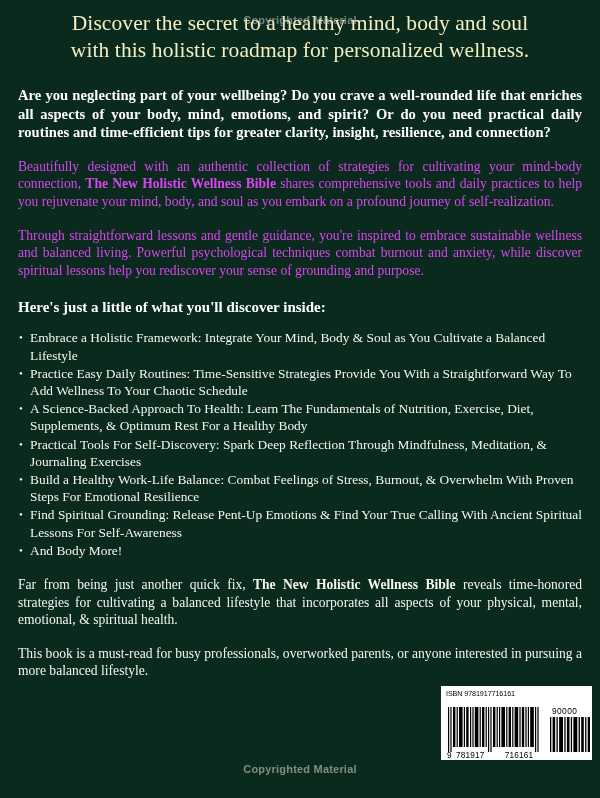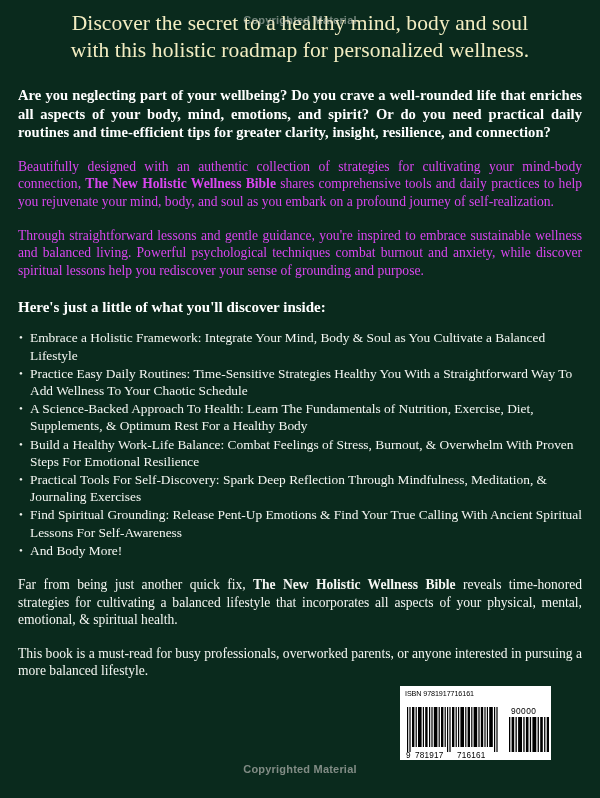--- a/index.html
+++ b/index.html
@@ -100,21 +100,21 @@
     margin: 16px 0 0 0;
     font-size: 13.6px;
     line-height: 17.6px;
     text-align: justify;
     color: #f4f6f2;
   }
 
   
   .barcode-panel {
     position: absolute;
-    left: 400px;
+    left: 441px;
     top: 686px;
     width: 151px;
     height: 74px;
     background: #ffffff;
     box-sizing: border-box;
     padding: 3px 7px 2px 5px;
     overflow: hidden;
   }
   .isbn-text {
     font-family: "Liberation Sans", "DejaVu Sans", sans-serif;
@@ -159,21 +159,21 @@
     width: 100px;
     font-family: "Liberation Sans", "DejaVu Sans", sans-serif;
     font-size: 8.2px;
     color: #000;
     letter-spacing: 0.2px;
     white-space: nowrap;
   }
   .bc-digits span { display: inline-block; }
   .d1 { width: 9px; }
   .d2 { width: 42px; }
-  .d3 { width: 42px; text-align: left; }
+  .d3 { width: 42px; text-align: center; }
 
   
   .watermark {
     position: absolute;
     font-family: "Liberation Sans", "DejaVu Sans", sans-serif;
     font-weight: bold;
     font-size: 11px;
     color: rgba(190, 196, 190, 0.62);
     letter-spacing: 0.2px;
     white-space: nowrap;
@@ -207,24 +207,24 @@
     <span>Beautifully designed with an authentic collection of strategies for cultivating your mind-body connection, </span><b>The New Holistic Wellness Bible</b><span> shares comprehensive tools and daily practices to help you rejuvenate your mind, body, and soul as you embark on a profound journey of self-realization.</span>
   </p>
 
   <p class="para">Through straightforward lessons and gentle guidance, you're inspired to embrace sustainable wellness and balanced living. Powerful psychological techniques combat burnout and anxiety, while discover spiritual lessons help you rediscover your sense of grounding and purpose.</p>
 
 
   <h2 class="section-head">Here's just a little of what you'll discover inside:</h2>
 
   <ul class="bullets">
     <li>Embrace a Holistic Framework: Integrate Your Mind, Body &amp; Soul as You Cultivate a Balanced Lifestyle</li>
-    <li>Practice Easy Daily Routines: Time-Sensitive Strategies Healthy You With a Straightforward Way To Add Wellness To Your Chaotic Schedule</li>
+    <li>Practice Easy Daily Routines: Time-Sensitive Strategies Provide You With a Straightforward Way To Add Wellness To Your Chaotic Schedule</li>
     <li>A Science-Backed Approach To Health: Learn The Fundamentals of Nutrition, Exercise, Diet, Supplements, &amp; Optimum Rest For a Healthy Body</li>
+    <li>Practical Tools For Self-Discovery: Spark Deep Reflection Through Mindfulness, Meditation, &amp; Journaling Exercises</li>
     <li>Build a Healthy Work-Life Balance: Combat Feelings of Stress, Burnout, &amp; Overwhelm With Proven Steps For Emotional Resilience</li>
-    <li>Practical Tools For Self-Discovery: Spark Deep Reflection Through Mindfulness, Meditation, &amp; Journaling Exercises</li>
     <li>Find Spiritual Grounding: Release Pent-Up Emotions &amp; Find Your True Calling With Ancient Spiritual Lessons For Self-Awareness</li>
     <li>And Body More!</li>
   </ul>
 
   <p class="closing">
     <span>Far from being just another quick fix, </span><b>The New Holistic Wellness Bible</b><span> reveals time-honored strategies for cultivating a balanced lifestyle that incorporates all aspects of your physical, mental, emotional, &amp; spiritual health.</span>
   </p>
 
   <p class="closing2">This book is a must-read for busy professionals, overworked parents, or anyone interested in pursuing a more balanced lifestyle.</p>
 

